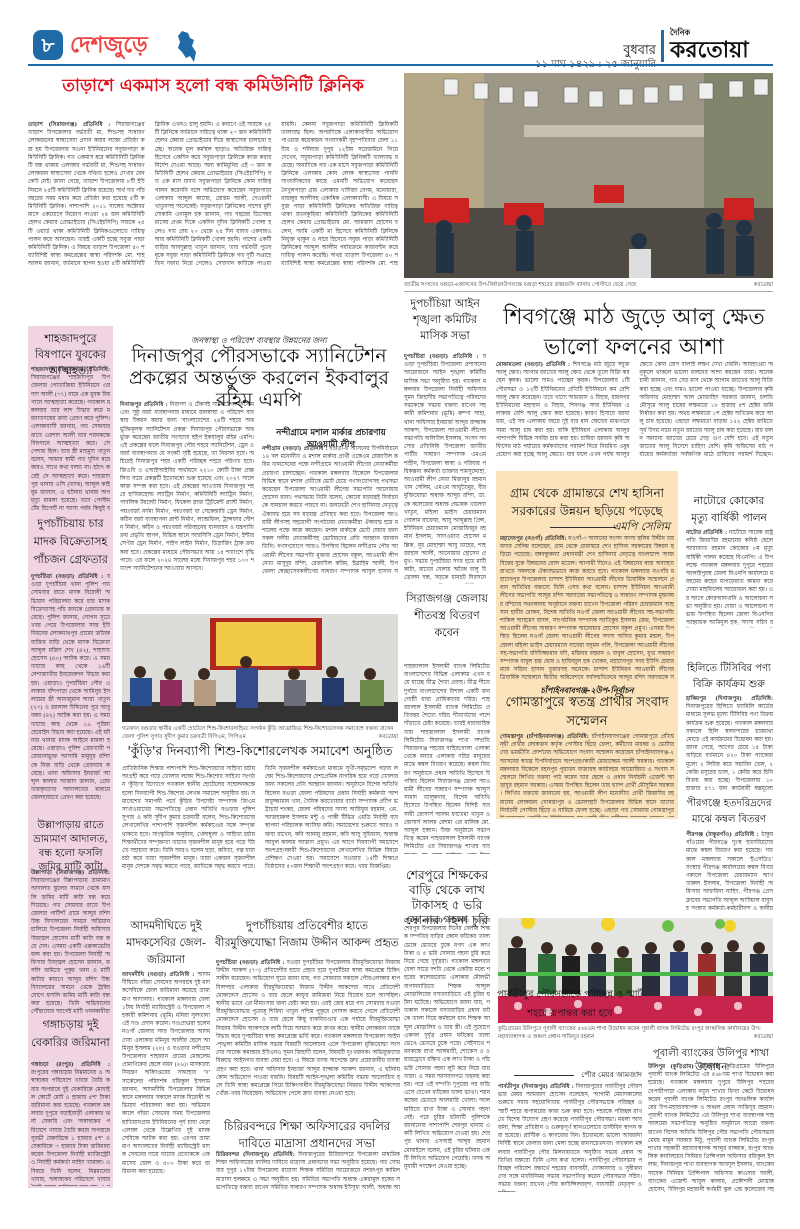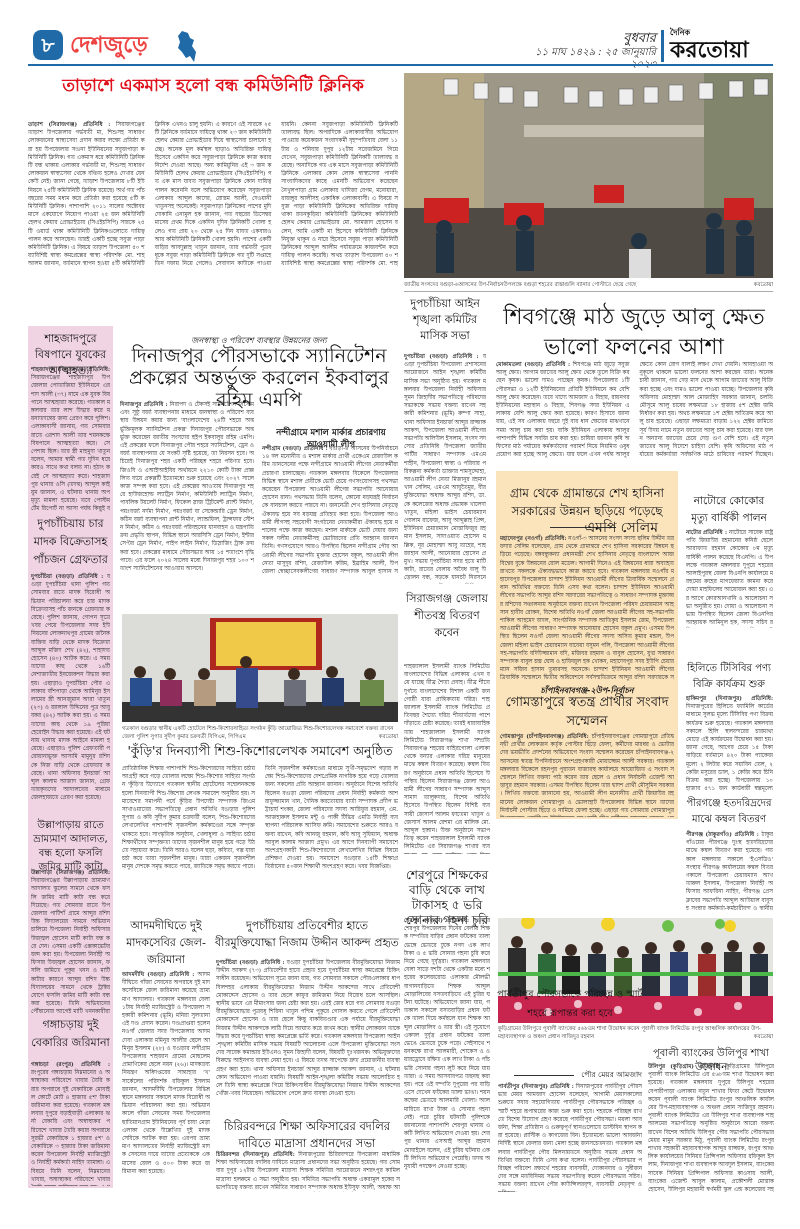--- a/index.html
+++ b/index.html
@@ -23,21 +23,21 @@
 <div class="abs" style="left:28px;top:30px;width:745px;height:40px;">
   <div class="abs" style="left:5px;top:0;width:30px;height:30px;background:#1f6aa7;border-radius:8px;color:#fff;font-size:20px;font-weight:bold;text-align:center;line-height:30px;">
     <span>৮</span>
   </div>
   <div class="abs" style="left:42px;top:0;font-size:22px;color:#ef4444;font-weight:bold;line-height:30px;">দেশজুড়ে</div>
   <div class="abs" style="left:148px;top:0;width:22px;height:33px;">
     <svg width="22" height="33" viewBox="0 0 22 33">
         <path d="M6 1 L12 3 L14 8 L18 10 L16 16 L20 22 L18 32 L14 26 L10 28 L6 22 L2 18 L4 12 L2 6 Z" fill="#1f6aa7"></path>
       </svg>
   </div>
-  <div class="abs" style="left:480px;top:0;width:148px;text-align:right;font-style:italic;">
+  <div class="abs" style="left:480px;top:12px;width:148px;text-align:right;">
     <div style="font-size:13px;line-height:16px;color:#111;">বুধবার</div>
     <div style="font-size:10px;line-height:12px;color:#333;">১১ মাঘ ১৪২৯ : ২৫ জানুয়ারি ২০২৩</div>
   </div>
   <div class="abs" style="left:633px;top:0;width:3px;height:32px;background:#1f6aa7;"></div>
   <div class="abs" style="left:642px;top:-2px;width:104px;text-align:left;">
     <div style="font-size:8px;font-weight:bold;line-height:10px;color:#111;">দৈনিক</div>
     <div style="font-size:22px;font-weight:bold;line-height:24px;color:#111;">করতোয়া</div>
   </div>
 </div>
 <div class="abs rule" style="left:28px;top:64px;width:745px;"></div>
@@ -196,21 +196,21 @@
 <div class="abs hl" style="left:494px;top:302px;width:280px;font-size:22px;line-height:30px;">শিবগঞ্জে মাঠ জুড়ে আলু ক্ষেত ভালো ফলনের আশা</div>
 <div class="abs body-text" style="left:496px;top:360px;width:277px;height:106px;column-count:2;column-gap:10px;">
   <b>মোকামতলা (বগুড়া) প্রতিনিধি :</b>
   <span>শিবগঞ্জে মাঠ জুড়ে সবুজ আলু ক্ষেত। আগাম জাতের আলু ক্ষেত থেকে তুলে বিক্রি করছেন কৃষক। ভালো দামও পাচ্ছেন কৃষক। উপজেলার ১টি পৌরসভা ও ১২টি ইউনিয়নের প্রতিটি ইউনিয়নে কম বেশি আলু ক্ষেত করেছেন। তবে খাদ্যে আমজাদ ও বিহার, রায়নগর ইউনিয়নের মহাস্থান ও বিহার, শিবগঞ্জ সদর ইউনিয়ন এলাকায় বেশি আলু ক্ষেত করা হয়েছে। কারণ হিসাবে জানা যায়, এই সব এলাকায় বছরে দুই বার ধান ক্ষেতের মাঝখানে সময় আলু চাষ করা হয়। বাকি ইউনিয়ন এলাকায় আলুর পাশাপাশি বিভিন্ন সবজি চাষ করা হয়। চাষিরা জানান কৃষি অফিসের মাঠ পর্যায়ের কর্মকর্তাদের পরামর্শ নিয়ে নিয়মিত ওষুধ প্রয়োগ করা হচ্ছে আলু ক্ষেতে। যার ফলে এখন পর্যন্ত আলুর ক্ষেতে কোন রোগ বালাই লক্ষণ দেখা দেয়নি। আবহাওয়া অনুকূলে থাকলে ভালো ফলনের আশা করছেন তারা। অনেক চাষী জানান, গত দেড় মাস থেকে আগাম জাতের আলু বিক্রি করা হচ্ছে এবং দামও ভালো পাওয়া যাচ্ছে। উপজেলার কৃষি অফিসার মোহাম্মদ আল মোজাহিদ সরকার জানান, চলতি মৌসুমে আলু চাষের লক্ষমাত্রা ১৮ হাজার ৫শ হেক্টর জমি নির্ধারণ করা হয়। অথচ লক্ষমাত্রা ১শ হেক্টর অতিক্রম করে আলু চাষ হয়েছে। এছাড়া লক্ষমাত্রা বাড়ায় ১২২ হেক্টর জমিতে সূর্য উদয় নামে নতুন জাতের আলু চাষ করা হয়েছে। যার ফলন অন্যান্য জাতের চেয়ে দেড় গুণ বেশি হবে। এই নতুন জাতের আলু বিদেশে চাহিদা বেশি। কৃষি অফিসের মাঠ পর্যায়ের কর্মকর্তারা সর্বক্ষণিক মাঠে চাষিদের পরামর্শ দিচ্ছেন। যার ফলে এখন পর্যন্ত আলু ক্ষেতে রোগ বালাই লক্ষণের সংবাদ পাওয়া যায়নি।</span>
 </div>
 
 <div class="abs yellowbox" style="left:496px;top:471px;width:182px;height:258px;"></div>
 <div class="abs hl" style="left:498px;top:484px;width:178px;font-size:12px;line-height:18px;">গ্রাম থেকে গ্রামান্তরে শেখ হাসিনা সরকারের উন্নয়ন ছড়িয়ে পড়েছে</div>
 <div class="abs" style="left:500px;top:522px;width:174px;height:10px;">
   <div class="abs" style="left:50px;top:5px;width:66px;height:1px;background:#333;"></div>
-  <div class="abs" style="right:16px;top:0;font-size:14px;line-height:10px;color:#111;">এমপি সেলিম</div>
+  <div class="abs" style="right:4px;top:0;font-size:11px;line-height:10px;color:#111;font-style:italic;">এমপি সেলিম</div>
 </div>
 <div class="abs body-text" style="left:500px;top:534px;width:174px;height:148px;">
   <b>মহাদেবপুর (নওগাঁ) প্রতিনিধি:</b>
   <span>নওগাঁ-৩ আসনের সংসদ সদস্য ছলিম উদ্দীন তরফদার সেলিম বলেছেন, গ্রাম থেকে গ্রামান্তরে শেখ হাসিনা সরকারের উন্নয়ন ছড়িয়ে পড়েছে। বঙ্গবন্ধুকন্যা প্রধানমন্ত্রী শেখ হাসিনার নেতৃত্বে বাংলাদেশ আজ বিশ্বের বুকে উন্নয়নের রোল মডেল। আগামী দিনেও এই উন্নয়নের ধারা অব্যাহত রাখতে সকলকে ঐক্যবদ্ধভাবে কাজ করতে হবে। গতকাল মঙ্গলবার নওগাঁর মহাদেবপুর উপজেলার চান্দাশ ইউনিয়ন আওয়ামী লীগের ত্রিবার্ষিক সম্মেলনে প্রধান অতিথির বক্তব্যে তিনি এসব কথা বলেন। চান্দাশ ইউনিয়ন আওয়ামী লীগের সভাপতি আব্দুর রশিদ সরদারের সভাপতিত্বে ও সাধারণ সম্পাদক মুক্তাব্বর রশিদের সঞ্চালনায় অনুষ্ঠানে বক্তব্য রাখেন উপজেলা পরিষদ চেয়ারম্যান আহসান হাবীব রোকন, বিশেষ অতিথি নওগাঁ জেলা আওয়ামী লীগের সহ-সভাপতি শাকিল আহমেদ বাদল, সাংগঠনিক সম্পাদক আতিকুর ইসলাম জেম, উপজেলা আওয়ামী লীগের সাধারণ সম্পাদক আনোয়ার হোসেন বকুল প্রমুখ। এসময় উপস্থিত ছিলেন নওগাঁ জেলা আওয়ামী লীগের সদস্য অসিত কুমার মন্ডল, উপজেলা মহিলা ভাইস চেয়ারম্যান বাবেয়া বসুমন পলি, উপজেলা আওয়ামী লীগের সহ-সভাপতি বদিউজ্জামান বদি, মজিবর রহমান ও বাবুল হোসেন, যুগ্ম সাধারণ সম্পাদক বাবুল চন্দ্র ঘোষ ও হাফিজুল হক খোকন, মহাদেবপুর সদর ইউপি চেয়ারম্যান সজিব হাসান তুষারসহ অনেকে। চান্দাশ ইউনিয়ন আওয়ামী লীগের ত্রিবার্ষিক সম্মেলনে দ্বিতীয় অধিবেশনে সর্বসম্মতিক্রমে আব্দুর রশিদ সরদারকে সভাপতি ও মুক্তাব্বর রশিদকে সাধারণ সম্পাদক করে চান্দাশ ইউনিয়ন আওয়ামী লীগের কমিটি গঠন করা হয়।</span>
 </div>
 <div class="abs kicker" style="left:498px;top:684px;width:178px;font-weight:bold;">চাঁপাইনবাবগঞ্জ-২উপ-নির্বাচন</div>
 <div class="abs hl" style="left:498px;top:692px;width:178px;font-size:13px;line-height:19px;">গোমস্তাপুরে স্বতন্ত্র প্রার্থীর সংবাদ সম্মেলন</div>
 
 <div class="abs yellowbox" style="left:496px;top:729px;width:182px;height:90px;"></div>
 <div class="abs body-text" style="left:500px;top:732px;width:174px;height:85px;">

